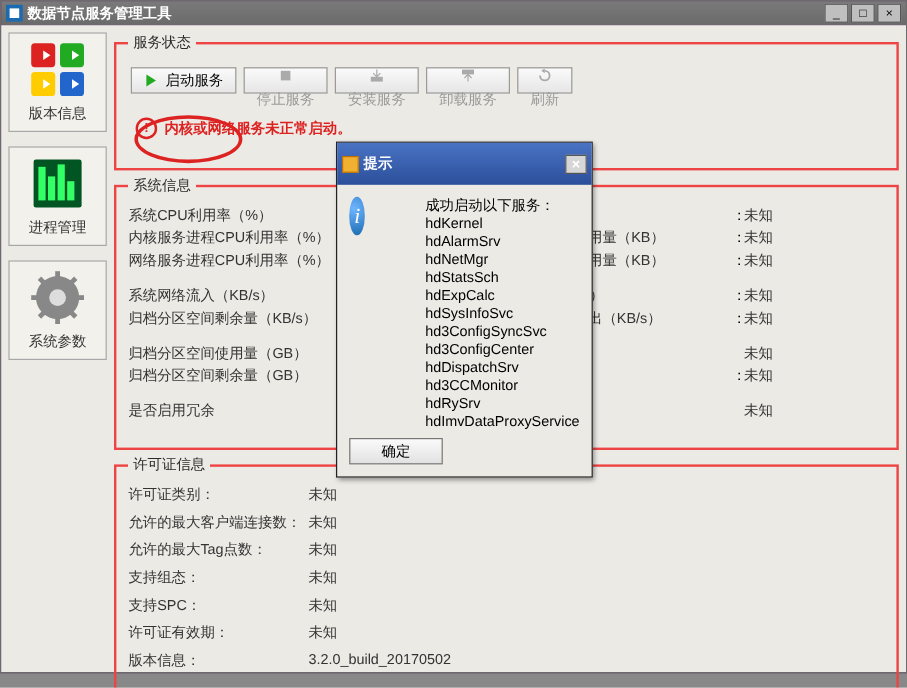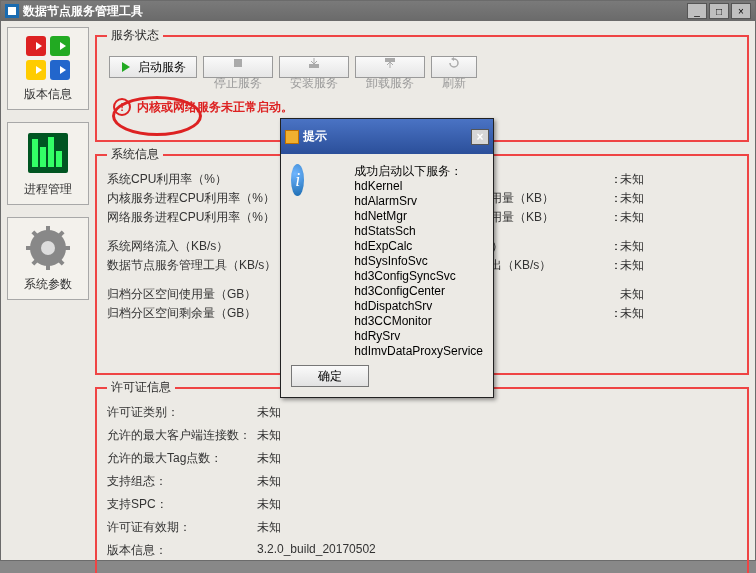--- a/index.html
+++ b/index.html
@@ -214,21 +214,21 @@
               <span class="info-label">系统网络流入（KB/s）</span>
               <span class="info-colon">：</span>
               <span class="info-val"></span>
             </div>
           <div class="info-row">
               <span class="info-label">流出（KB/s）</span>
               <span class="info-colon">：</span>
               <span class="info-val">未知</span>
             </div>
           <div class="info-row">
-              <span class="info-label">数据节点服务管理工具（KB/s）</span>
+              <span class="info-label">归档分区空间剩余量（KB/s）</span>
               <span class="info-colon">：</span>
               <span class="info-val"></span>
             </div>
           <div class="info-row">
               <span class="info-label">进程网络流出（KB/s）</span>
               <span class="info-colon">：</span>
               <span class="info-val">未知</span>
             </div>
           <div class="spacer"></div>
           <div class="info-row">
@@ -245,20 +245,25 @@
               <span class="info-label">归档分区空间剩余量（GB）</span>
               <span class="info-colon">：</span>
               <span class="info-val"></span>
             </div>
           <div class="info-row">
               <span class="info-label">更新时间</span>
               <span class="info-colon">：</span>
               <span class="info-val">未知</span>
             </div>
           <div class="spacer"></div>
+          <div class="info-row">
+              <span class="info-label">是否启用冗余</span>
+              <span class="info-colon">：</span>
+              <span class="info-val"></span>
+            </div>
           <div class="info-row">
               <span class="info-label"></span>
               <span class="info-colon"></span>
               <span class="info-val">未知</span>
             </div>
         </div>
       </fieldset>
 
       <fieldset>
         <legend>许可证信息</legend>

